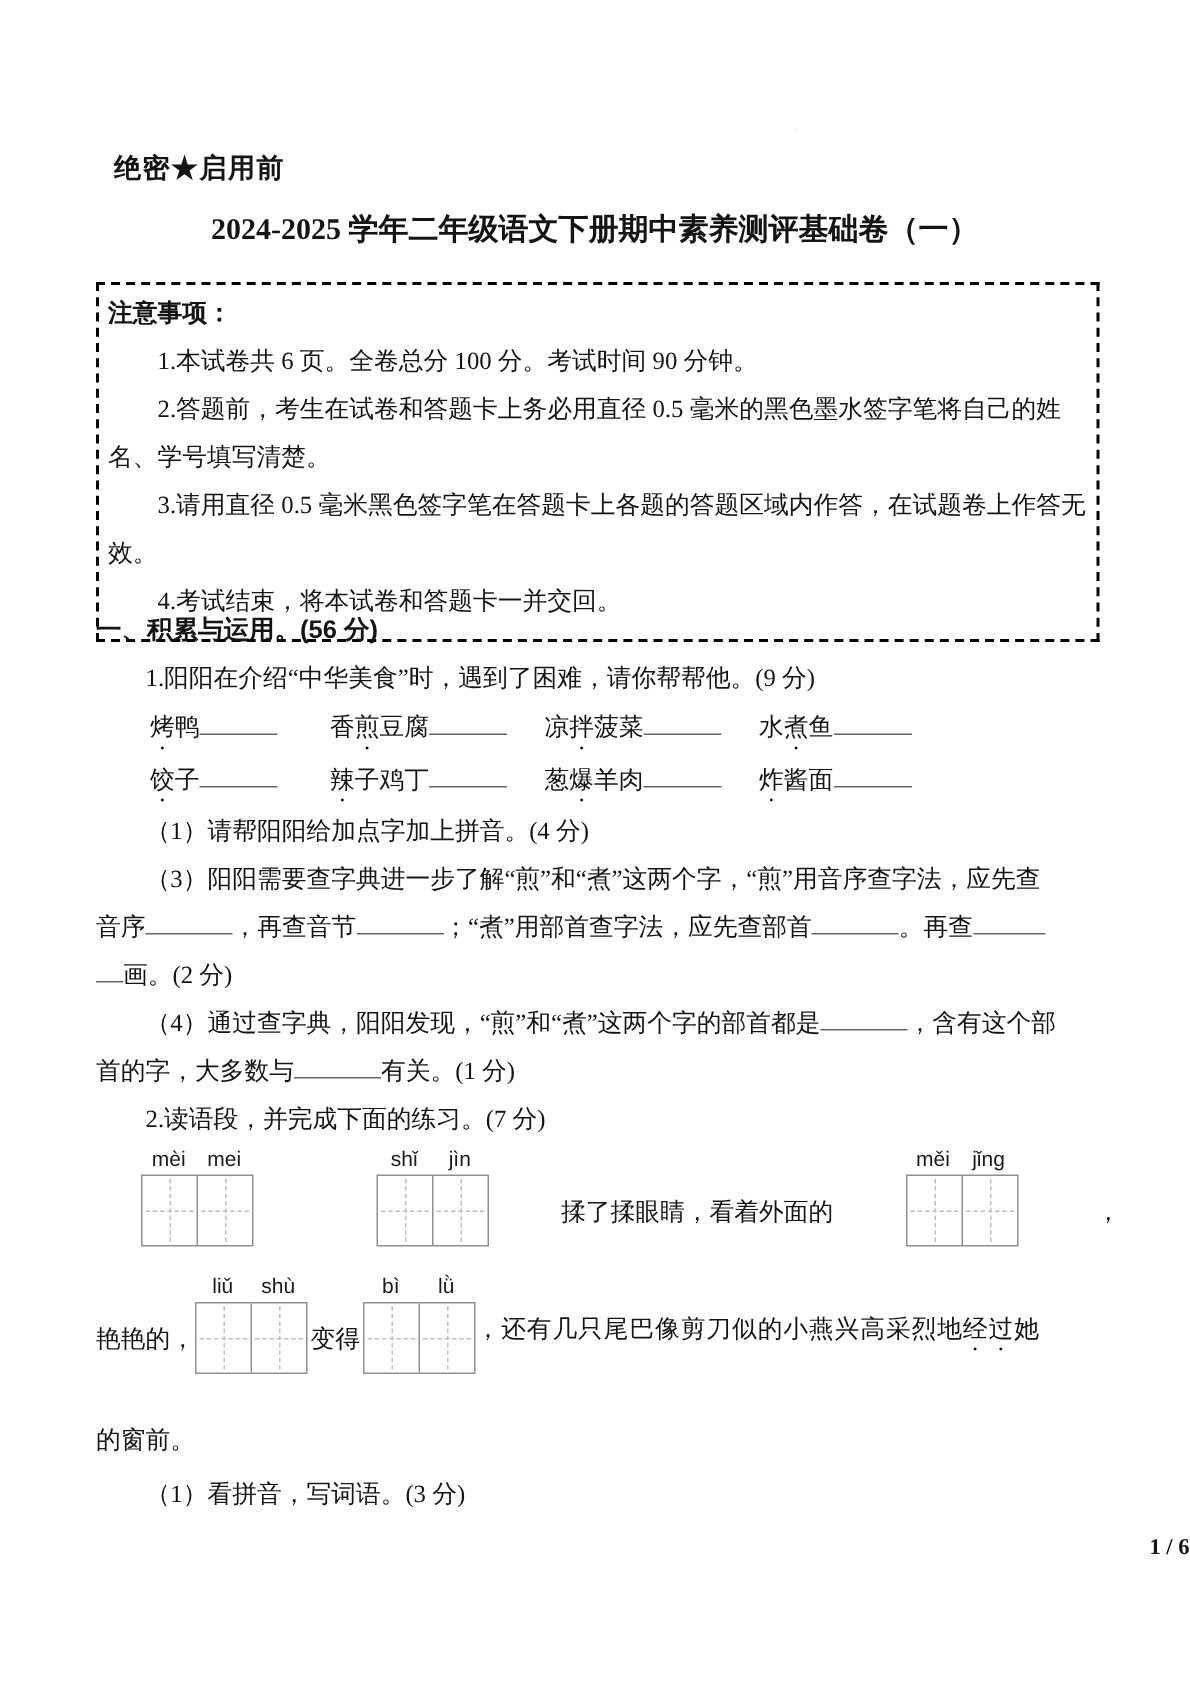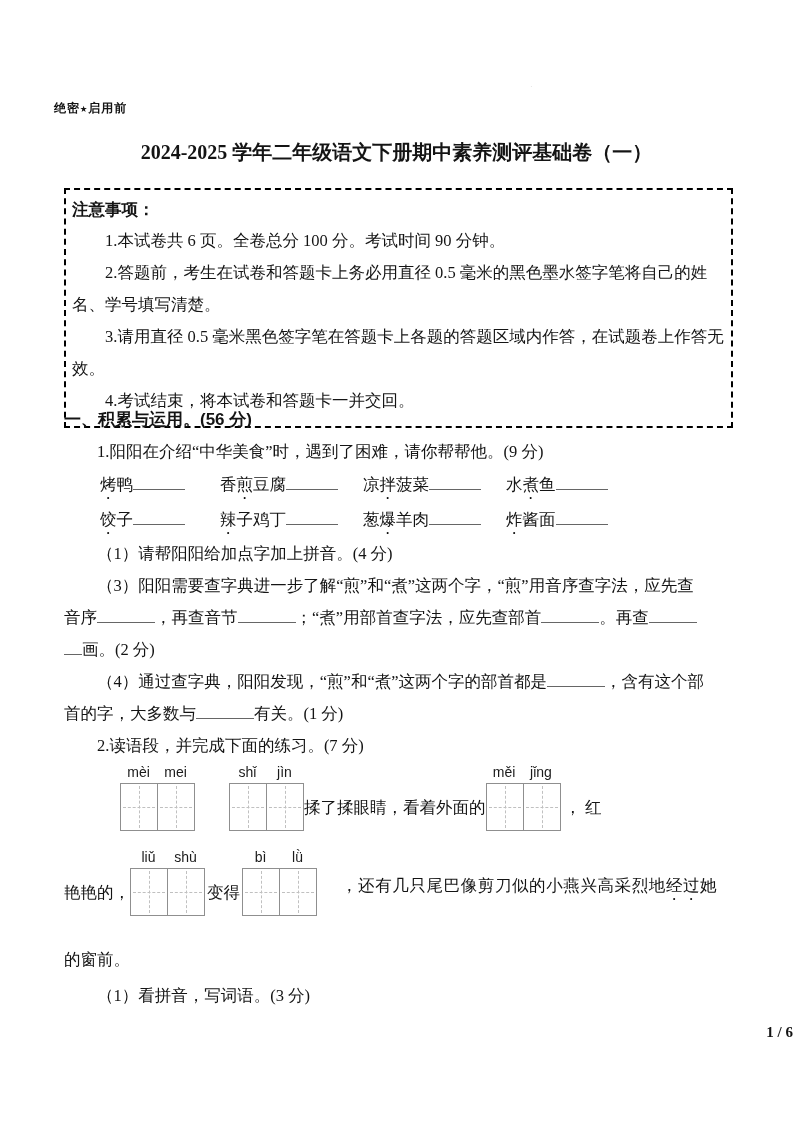--- a/index.html
+++ b/index.html
@@ -1,21 +1,21 @@
 <!DOCTYPE html>
 <html><head>
 <meta charset="utf-8">
 <style>
   html,body{margin:0;padding:0;background:#fff;}
   .page{
     position:relative;width:793px;height:1122px;background:#fff;overflow:hidden;
     font-family:"Liberation Serif","DejaVu Serif",serif;color:#141414;
   }
-  .security{position:absolute;top:100px;left:54px;font-family:Liberation Mono, monospace;
-    font-weight:700;font-size:12px;letter-spacing:1px;}
+  .security{position:absolute;top:100px;left:76px;font-family:Liberation Sans, sans-serif;
+    font-weight:700;font-size:18px;letter-spacing:1px;}
   .title{position:absolute;top:139px;left:0;width:793px;text-align:center;font-weight:700;font-size:20px;}
   .notice-box{position:absolute;top:188px;left:64px;width:669px;border:2px dashed #000;
     padding:3px 2px 9px 6px;box-sizing:border-box;}
   .notice-heading{font-weight:700;font-size:16.5px;line-height:32px;font-family:"Liberation Sans","DejaVu Sans",sans-serif;}
   .notice-item{font-size:16.5px;line-height:32px;text-indent:2em;}
   .flow{position:absolute;top:404px;left:64px;width:673px;}
   .line{font-size:16.5px;line-height:32px;}
   .indent{text-indent:2em;}
   .nowrap{white-space:nowrap;}
   .section-heading{font-family:"Liberation Sans","DejaVu Sans",sans-serif;font-weight:700;font-size:17px;line-height:32px;}
@@ -84,21 +84,21 @@
 
     <div class="line indent nowrap">（3）阳阳需要查字典进一步了解“煎”和“煮”这两个字，“煎”用音序查字法，应先查</div>
     <div class="line nowrap"><span>音序</span><span class="blank w58"></span><span>，再查音节</span><span class="blank w58"></span><span>；“煮”用部首查字法，应先查部首</span><span class="blank w58"></span><span>。再查</span><span class="blank w48"></span></div>
     <div class="line"><span class="blank w18"></span><span>画。(2 分)</span></div>
 
     <div class="line indent nowrap"><span>（4）通过查字典，阳阳发现，“煎”和“煮”这两个字的部首都是</span><span class="blank w58"></span><span>，含有这个部</span></div>
     <div class="line"><span>首的字，大多数与</span><span class="blank w58"></span><span>有关。(1 分)</span></div>
 
     <div class="line indent">2.读语段，并完成下面的练习。(7 分)</div>
 
-    <div class="pline" style="margin-left:56px;margin-top:1px;">
+    <div class="pline" style="margin-left:30px;margin-top:1px;gap:48px;">
       <div class="pgroup">
         <div class="plabels">
             <span>mèi</span>
             <span>mei</span>
           </div>
         <div class="pcells">
             <div class="cell"></div>
             <div class="cell"></div>
           </div>
       </div>
@@ -143,21 +143,21 @@
       <div class="pgroup">
         <div class="plabels">
             <span>bì</span>
             <span>lǜ</span>
           </div>
         <div class="pcells">
             <div class="cell"></div>
             <div class="cell"></div>
           </div>
       </div>
-      <span class="ptext" style="letter-spacing:0.6px;margin-left:24px;"><span>，还有几只尾巴像剪刀似的小燕兴高采烈地</span><span class="em-dot">经过</span><span>她</span></span>
+      <span class="ptext" style="letter-spacing:0.6px;"><span>，还有几只尾巴像剪刀似的小燕兴高采烈地</span><span class="em-dot">经过</span><span>她</span></span>
     </div>
 
     <div class="line" style="margin-top:28px;">的窗前。</div>
 
     <div class="line indent mt4">（1）看拼音，写词语。(3 分)</div>
 
   </div>
 
   <div class="footer">1 / 6</div>
 

